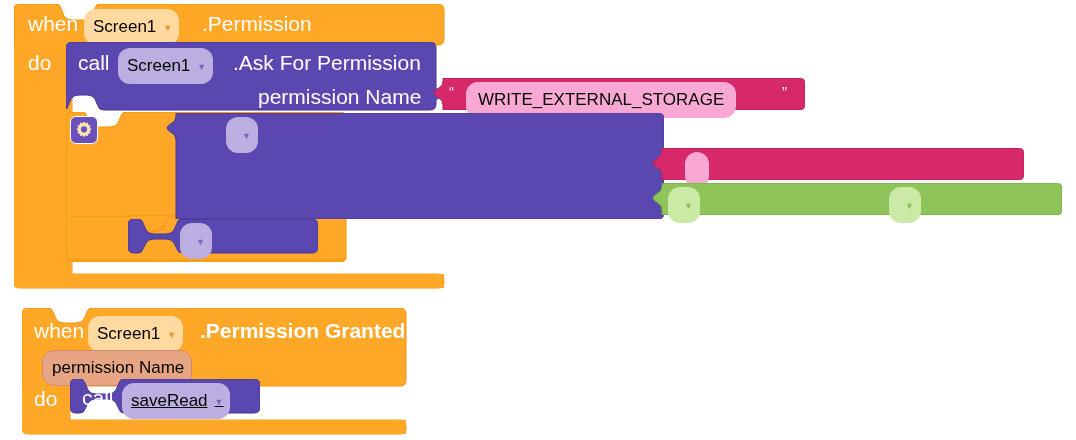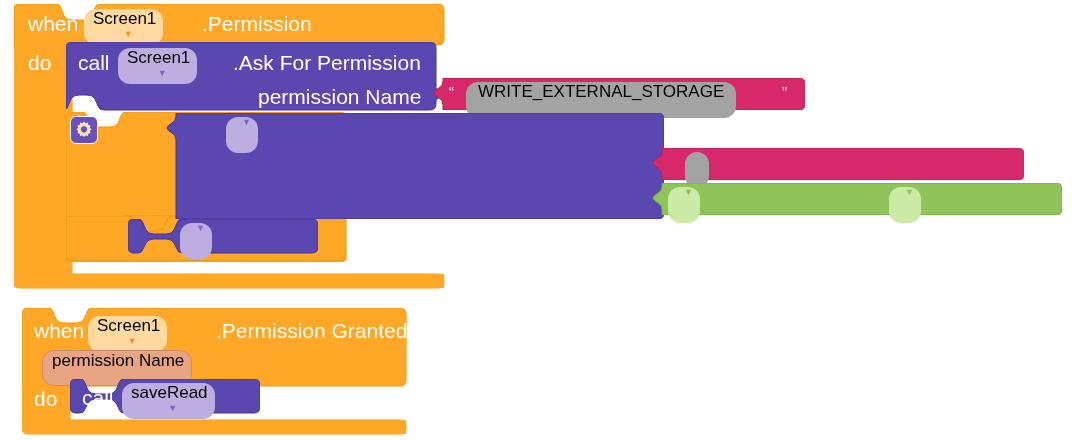--- a/index.html
+++ b/index.html
@@ -34,34 +34,33 @@
     position: absolute;
     display: flex;
     align-items: center;
     border-radius: 12px;
     padding: 0 7px 0 9px;
     height: 36px;
     white-space: nowrap;
     font-size: 17px;
     color: #000;
     box-sizing: border-box;
-    flex-direction: column;
   }
   .pill .chev {
     margin-left: 7px;
     font-size: 9px;
     line-height: 1;
     position: relative;
     top: 1px;
   }
   .pill-purple { background: #bcaee0; }
   .pill-purple .chev { color: #7c66c4; }
   .pill-orange { background: #ffd9a0; }
   .pill-orange .chev { color: #e39b2d; }
-  .pill-pink   { background: #a3a3a3; }
+  .pill-pink   { background: #f9a8d4; }
   .pill-green  { background: #cbeaa6; }
   .pill-green .chev { color: #8bbf5c; }
   .pill-param  { background: #e8a584; border: 1px solid #d08b6a; }
 
   
   .plug {
     position: absolute;
     width: 11px;
     height: 22px;
   }
@@ -279,36 +278,36 @@
              L 6 126 Q 0 126 0 120 Z" fill="#ffa726"></path>
   </svg>
 
   <div class="lbl lbl-w" style="left:34px; top:320px;">when</div>
 
   <div class="pill pill-orange" style="left:88px; top:316px;">
     <span>Screen1</span>
     <span class="chev">▼</span>
   </div>
 
-  <div class="lbl lbl-w" style="left:216px; top:320px;">.Permission Granted</div>
+  <div class="lbl lbl-w" style="left:200px; top:320px;font-weight:bold;">.Permission Granted</div>
 
   <div class="pill pill-param" style="left:42px; top:350px;">
     <span>permission Name</span>
   </div>
 
   <div class="lbl lbl-w" style="left:34px; top:388px;">do</div>
 
   <svg class="blk" style="left:70px; top:379px;" width="190" height="38">
     <path d="M 0 6 Q 0 0 6 0
              L 6 0 L 10 0 Q 14 0 15 4 L 18 11 Q 20 15 26 15 L 38 15 Q 44 15 46 11 L 49 4
              Q 50 0 54 0
              L 184 0 Q 190 0 190 6
              L 190 28 Q 190 34 184 34
              L 54 34 Q 50 34 49 30 L 46 24 Q 44 20 38 20 L 26 20 Q 20 20 18 24 L 15 30
              Q 14 34 10 34 L 6 34 Q 0 34 0 28 Z" fill="#5b47b0" stroke="#4a3795" stroke-width="1"></path>
   </svg>
   <div class="lbl lbl-w" style="left:82px; top:387px;">call</div>
-  <div class="pill pill-purple" style="left:122px; top:383px;">
+  <div class="pill pill-purple" style="left:122px; top:383px;text-decoration:underline;">
     <span>saveRead</span>
     <span class="chev">▼</span>
   </div>
 
 </div>
 
 </body></html>

